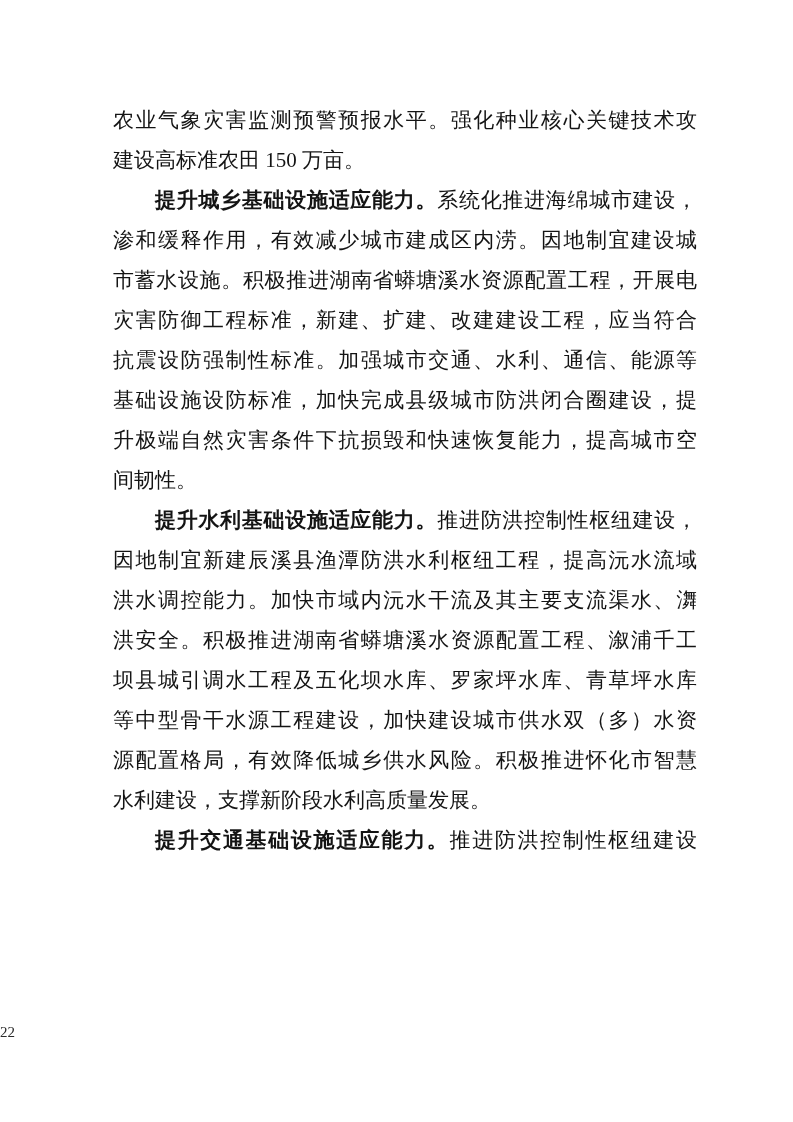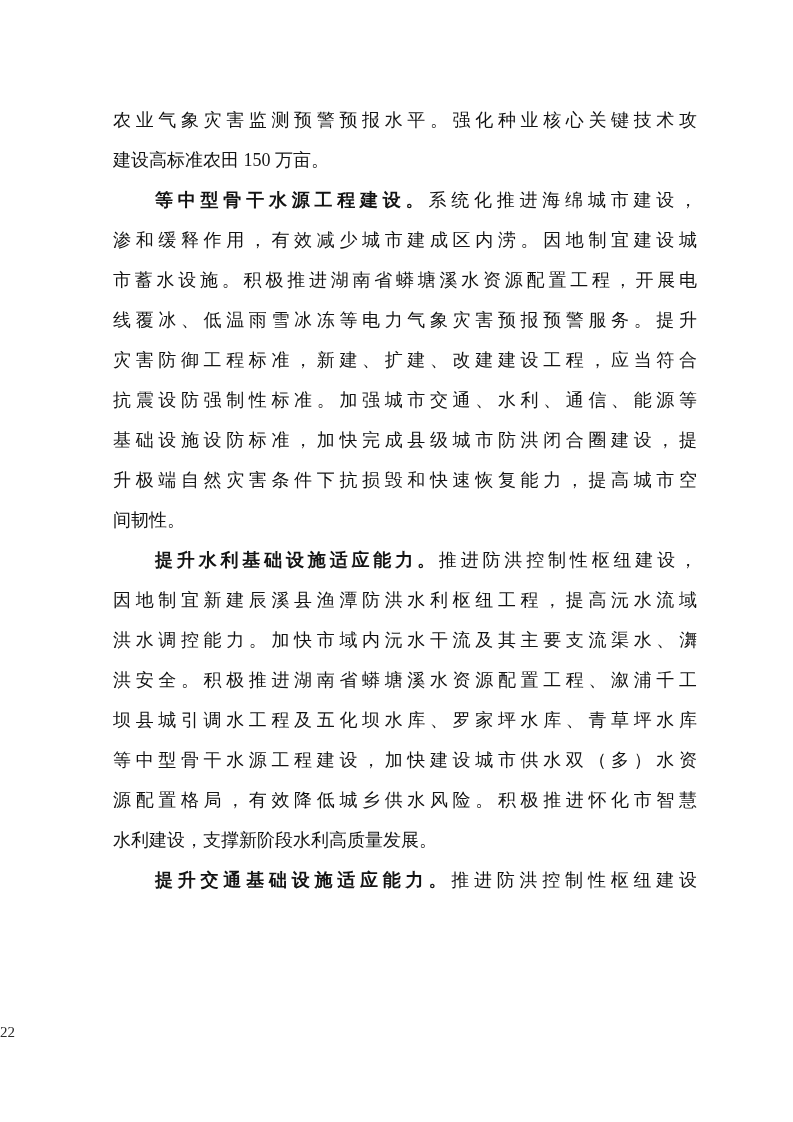--- a/index.html
+++ b/index.html
@@ -15,21 +15,21 @@
     background: #ffffff;
     overflow: hidden;
     font-family: "Liberation Serif", "DejaVu Serif", serif;
     color: #141414;
   }
   .text-block {
     position: absolute;
     left: 113px;
     top: 100px;
     width: 584px;
-    font-size: 18px;
+    font-size: 21px;
   }
   .line {
     height: 40px;
     line-height: 40px;
     text-align: justify;
     text-align-last: justify;
     overflow: hidden;
     white-space: normal;
   }
   .line.endline {
@@ -55,24 +55,23 @@
 </head>
 <body>
 
 <div class="page">
   <div class="text-block">
       <div>
         <div class="line"><span>农业气象灾害监测预警预报水平。强化种业核心关键技术攻</span></div>
         <div class="line endline"><span>建设高标准农田 150 万亩。</span></div>
       </div>
       <div>
-        <div class="line indent"><span class="lead">等中型骨干水源工程建设。</span><span>系统化推进海绵城市建设，</span></div>
+        <div class="line indent"><span class="lead">提升城乡基础设施适应能力。</span><span>系统化推进海绵城市建设，</span></div>
         <div class="line"><span>渗和缓释作用，有效减少城市建成区内涝。因地制宜建设城</span></div>
         <div class="line"><span>市蓄水设施。积极推进湖南省蟒塘溪水资源配置工程，开展电</span></div>
-        <div class="line"><span>线覆冰、低温雨雪冰冻等电力气象灾害预报预警服务。提升</span></div>
         <div class="line"><span>灾害防御工程标准，新建、扩建、改建建设工程，应当符合</span></div>
         <div class="line"><span>抗震设防强制性标准。加强城市交通、水利、通信、能源等</span></div>
         <div class="line"><span>基础设施设防标准，加快完成县级城市防洪闭合圈建设，提</span></div>
         <div class="line"><span>升极端自然灾害条件下抗损毁和快速恢复能力，提高城市空</span></div>
         <div class="line endline"><span>间韧性。</span></div>
       </div>
       <div>
         <div class="line indent"><span class="lead">提升水利基础设施适应能力。</span><span>推进防洪控制性枢纽建设，</span></div>
         <div class="line"><span>因地制宜新建辰溪县渔潭防洪水利枢纽工程，提高沅水流域</span></div>
         <div class="line"><span>洪水调控能力。加快市域内沅水干流及其主要支流渠水、㵲</span></div>

